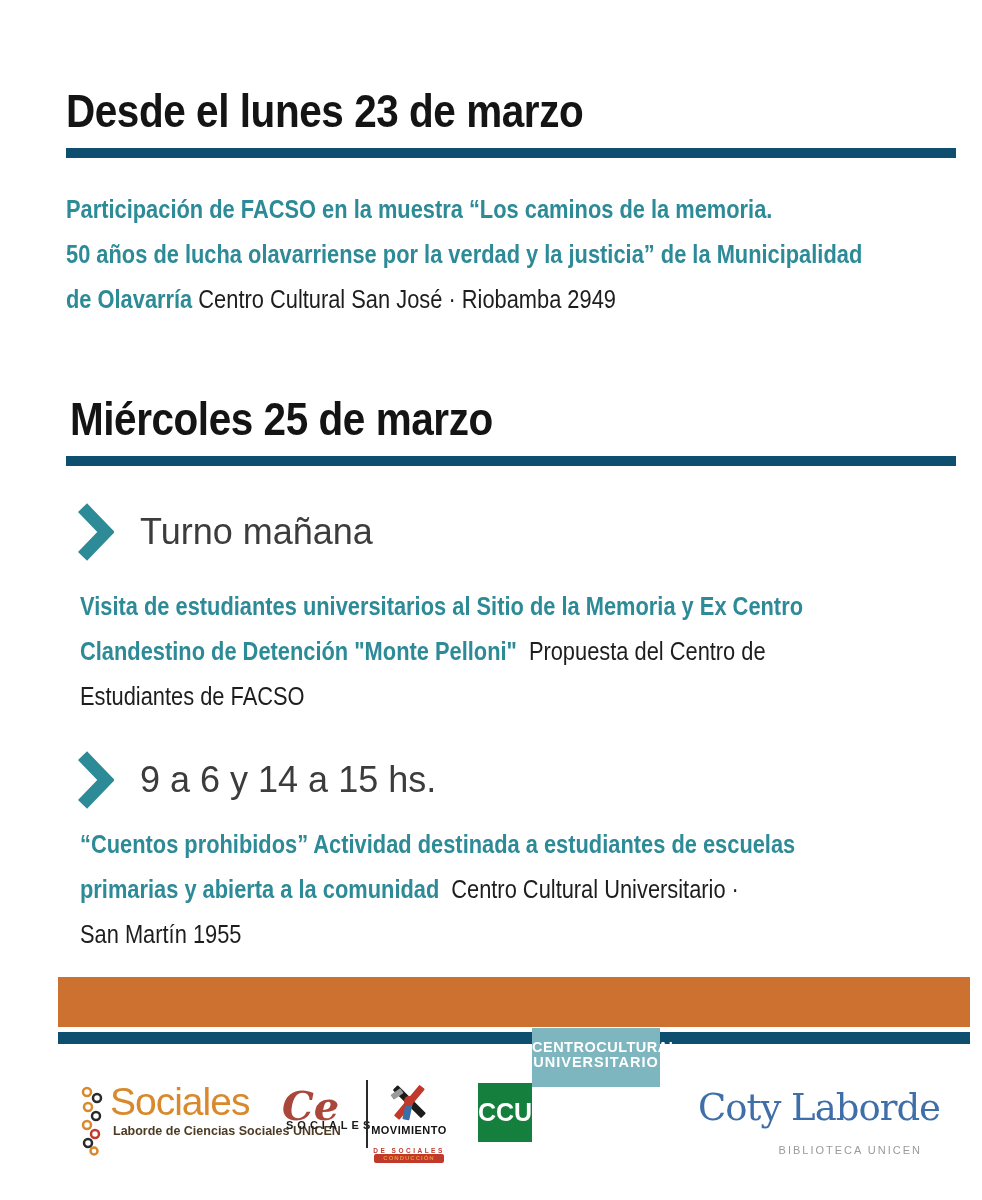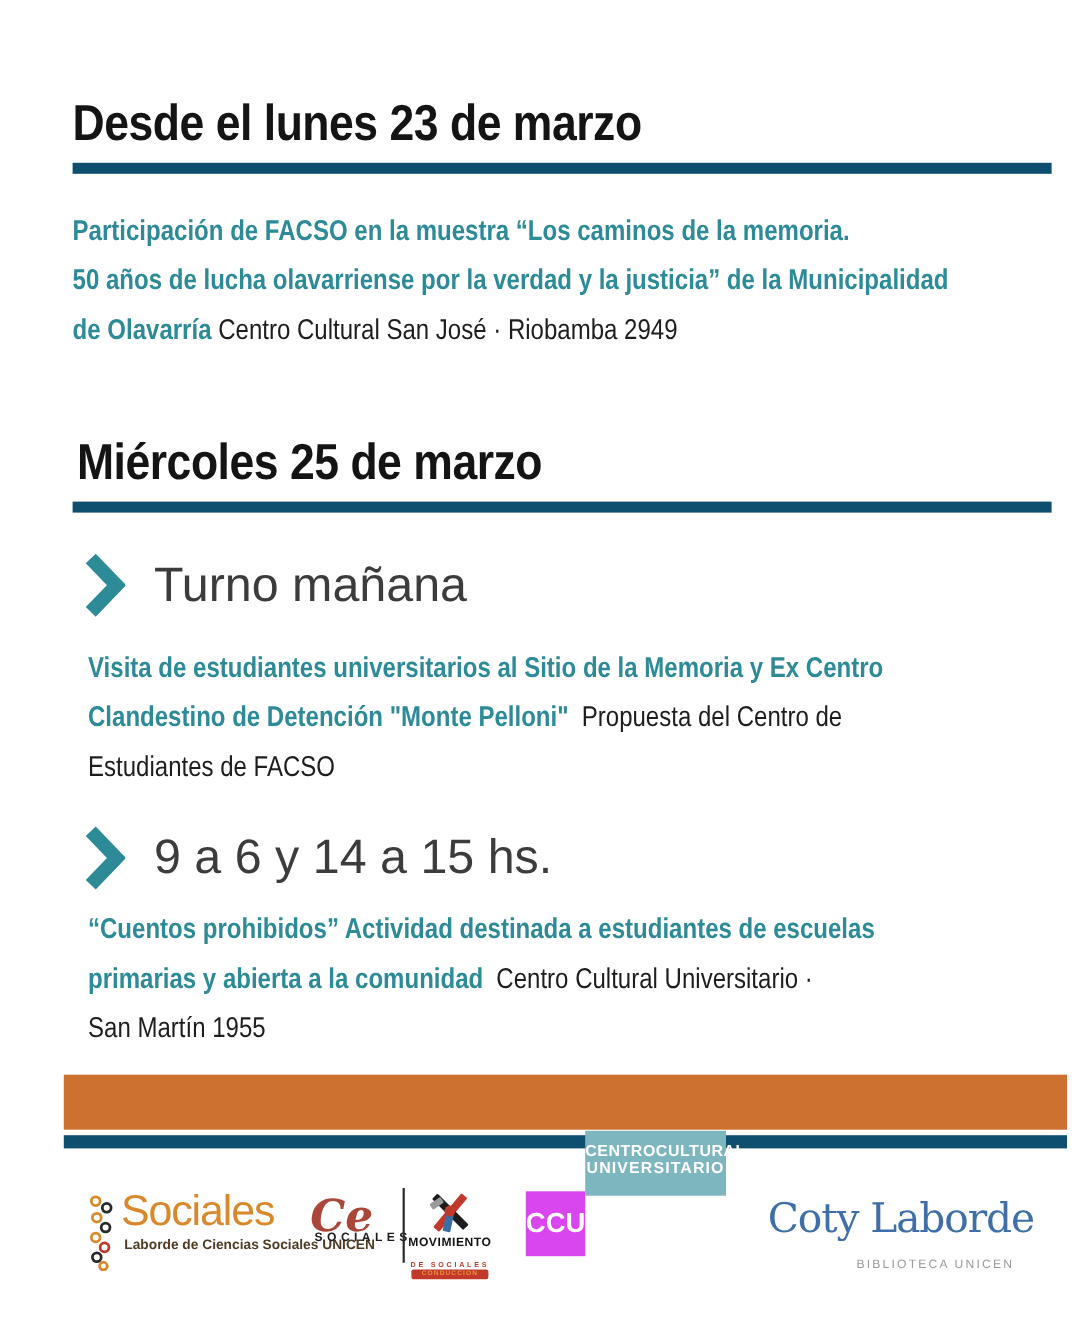--- a/index.html
+++ b/index.html
@@ -21,41 +21,41 @@
     transform:scaleX(0.84);transform-origin:0 0;
   }
   .hl{color:#2d8a97;font-weight:700;}
   .txt{color:#1d1d1d;font-weight:400;}
   .gap{margin-left:7px;}
 
   .slot-head{position:absolute;display:flex;align-items:center;}
   .chevron{width:36px;height:60px;flex:0 0 auto;}
   .slot-label{
     margin-left:26px;
-    font-size:44px;font-weight:300;color:#3c3c3c;
+    font-size:36px;font-weight:300;color:#3c3c3c;
     letter-spacing:0px;white-space:nowrap;
   }
 
   .bar-orange{position:absolute;left:58px;top:977px;width:912px;height:50px;background:#cd7130;}
   .bar-teal{position:absolute;left:58px;top:1032px;width:912px;height:12px;background:#0e4f70;}
 
   
   .logo{position:absolute;}
   .facso-name{position:absolute;left:110px;top:1080px;font-size:39px;color:#d9892c;letter-spacing:-1px;white-space:nowrap;}
   .facso-tagline{position:absolute;left:113px;top:1124px;font-size:12.5px;font-weight:700;color:#4e3b24;white-space:nowrap;}
   .ce-name{position:absolute;left:282px;top:1082px;font-family:"DejaVu Serif",serif;font-style:italic;font-weight:700;font-size:40px;color:#a8473a;white-space:nowrap;}
   .ce-sub{position:absolute;left:286px;top:1119px;font-size:11px;font-weight:700;letter-spacing:4px;color:#1c1c1c;white-space:nowrap;}
   .logo-divider{position:absolute;left:366px;top:1080px;width:2px;height:68px;background:#2a2a2a;}
   .mes-text{position:absolute;left:363px;width:92px;text-align:center;font-weight:800;color:#111;white-space:nowrap;}
   .mes-l1{top:1124px;font-size:11px;letter-spacing:0.5px;}
   .mes-l2{top:1190px;font-size:11px;letter-spacing:0.5px;margin-top:24px;}
   .mes-l3{top:1147px;font-size:6.5px;color:#c0392b;letter-spacing:2.5px;font-weight:700;}
   .mes-banner{position:absolute;left:374px;top:1154px;width:70px;height:9px;background:#c0392b;border-radius:2px;
     font-size:6px;color:#e8943a;text-align:center;line-height:9px;letter-spacing:1px;font-weight:700;}
-  .ccu-red{position:absolute;left:478px;top:1083px;width:54px;height:59px;background:#d946ef;
+  .ccu-red{position:absolute;left:478px;top:1083px;width:54px;height:59px;background:#15803d;
     color:#ffffff;font-weight:800;font-size:25px;text-align:center;line-height:59px;letter-spacing:0px;}
   .ccu-teal{position:absolute;left:532px;top:1028px;width:128px;height:59px;background:#7db6be;
     color:#ffffff;text-align:center;}
   .ccu-teal .l1{margin-top:12px;font-size:14.5px;font-weight:700;letter-spacing:0.5px;line-height:15px;}
   .ccu-teal .l2{font-size:14.5px;font-weight:700;letter-spacing:1px;line-height:15px;}
   .coty-name{position:absolute;left:698px;top:1086px;font-family:"DejaVu Serif",serif;font-weight:400;
     font-size:37px;color:#3f6fa9;letter-spacing:-1px;white-space:nowrap;}
   .coty-tagline{position:absolute;left:700px;top:1144px;width:222px;text-align:right;
     font-size:11px;color:#9a9a9a;letter-spacing:2px;white-space:nowrap;}
 </style>

